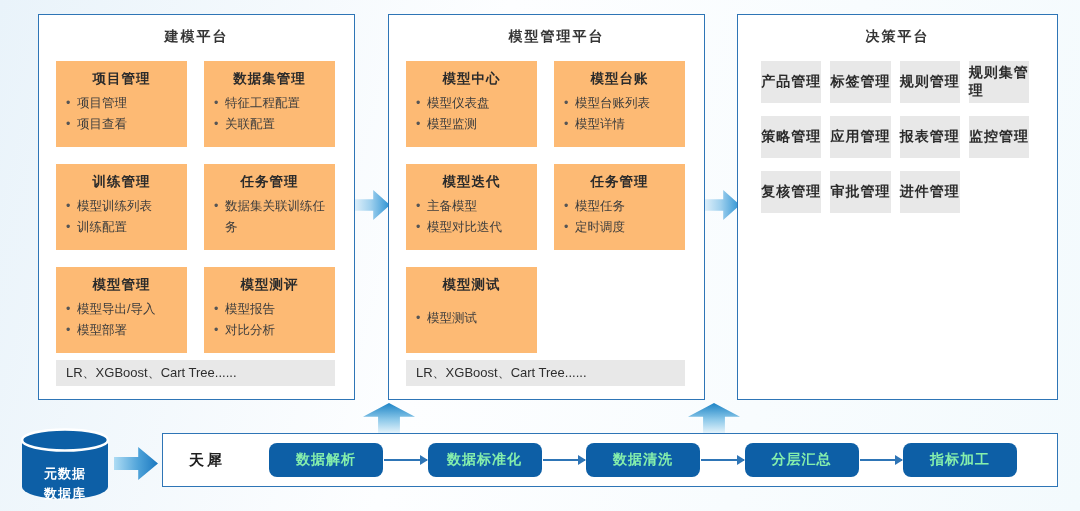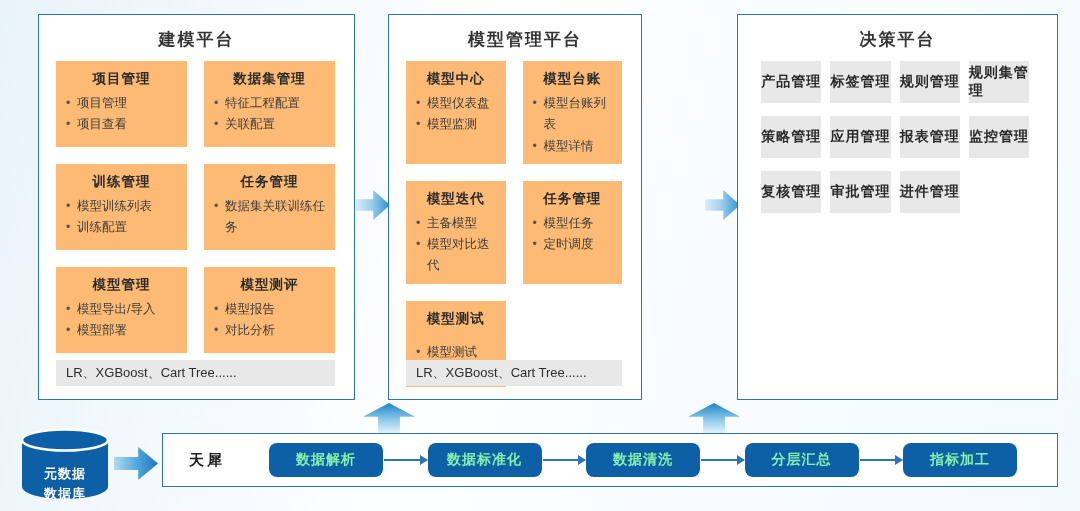--- a/index.html
+++ b/index.html
@@ -10,21 +10,21 @@
     position:relative; width:1080px; height:511px; overflow:hidden;
     background:linear-gradient(105deg,#e9f3fa 0%,#fdfeff 42%,#f3fafd 100%);
   }
 
   
   .panel{
     position:absolute; top:14px; height:386px; background:#ffffff;
     border:1.6px solid #2e75b6;
   }
   .panel-title{
-    margin-top:13px; text-align:center; font-size:17px; font-weight:bold;
+    margin-top:13px; text-align:center; font-size:14px; font-weight:bold;
     color:#353535; letter-spacing:2px;
   }
   .cards{
     position:absolute; left:17px; right:19px; top:46px;
     display:grid; grid-template-columns:1fr 1fr; column-gap:17px; row-gap:17px;
   }
   .card{ background:#fdba74; min-height:86px; padding:9px 7px 7px; }
   .card-title{
     text-align:center; font-size:13.5px; font-weight:bold; color:#2b2b2b;
     letter-spacing:1px; margin-bottom:5px;
@@ -151,21 +151,21 @@
           <li>模型报告</li>
           <li>对比分析</li>
         </ul>
       </div>
     </div>
     <div class="algo-bar">LR、XGBoost、Cart Tree......</div>
   </section>
 
   <div class="arrow-right" style="left:355px;"></div>
 
-  <section class="panel" style="left:388px;width:254px;padding-left:20px;">
+  <section class="panel" style="left:388px;width:317px;padding-left:20px;">
     <h2 class="panel-title">模型管理平台</h2>
     <div class="cards">
       <div class="card">
         <div class="card-title">模型中心</div>
         <ul>
           <li>模型仪表盘</li>
           <li>模型监测</li>
         </ul>
       </div>
       <div class="card">

